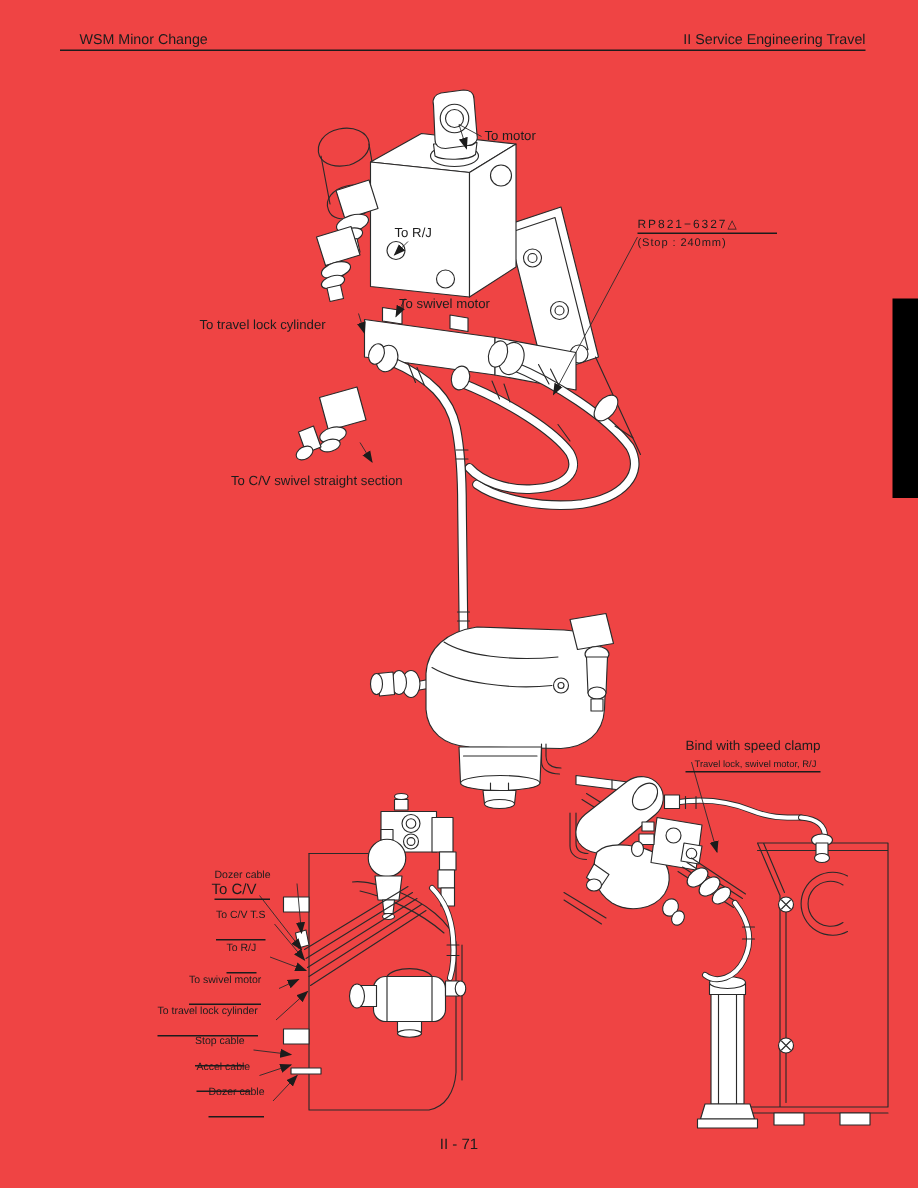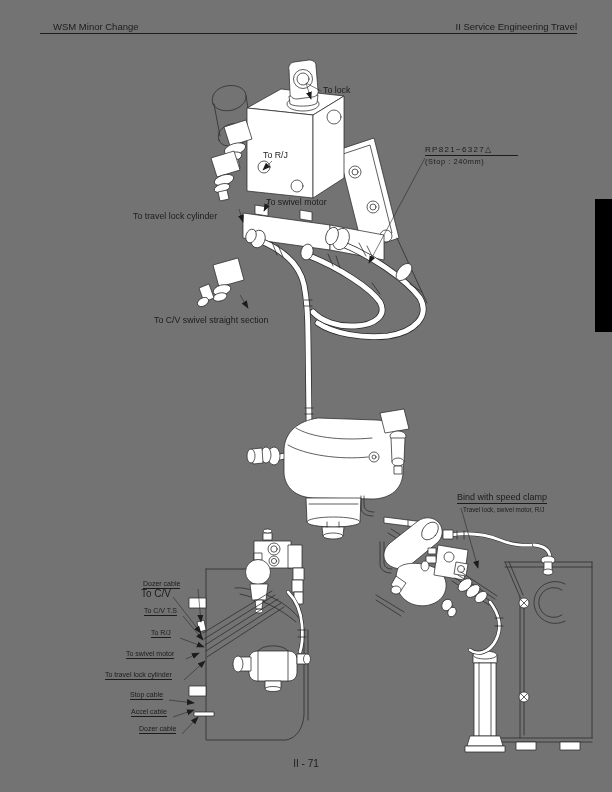--- a/index.html
+++ b/index.html
@@ -1,39 +1,39 @@
 <!DOCTYPE html>
 <html><head>
 <meta charset="utf-8">
 <style>
   html,body{margin:0;padding:0;background:#e8e8e8;}
   .page{
     position:relative;width:612px;height:792px;margin:0 auto;
-    background:#737373;overflow:hidden;
+    background:#ef4444;overflow:hidden;
     font-family:"Liberation Sans", sans-serif;color:#1c1c1c;
   }
   
   .hdr-left{position:absolute;left:53px;top:21px;font-size:9.5px;}
   .hdr-right{position:absolute;right:35px;top:21px;font-size:9.5px;}
   .hdr-rule{position:absolute;left:40px;top:33px;width:537px;height:0;border-top:1.1px solid #1c1c1c;}
   
   .tab-marker{position:absolute;left:595px;top:199px;width:17px;height:133px;background:#000;}
   
   svg.art{position:absolute;left:0;top:0;}
   svg.art *{vector-effect:none;}
   .ln{fill:none;stroke:#2a2a2a;stroke-width:0.75;stroke-linecap:round;stroke-linejoin:round;}
   .wf{fill:#ffffff;stroke:#2a2a2a;stroke-width:0.75;stroke-linejoin:round;}
   .ldr{fill:none;stroke:#2a2a2a;stroke-width:0.6;}
   .hose-o{fill:none;stroke:#2a2a2a;stroke-width:6.5;stroke-linecap:round;}
   .hose-i{fill:none;stroke:#ffffff;stroke-width:5;stroke-linecap:round;}
   .hose2-o{fill:none;stroke:#2a2a2a;stroke-width:4;stroke-linecap:round;}
   .hose2-i{fill:none;stroke:#ffffff;stroke-width:2.8;stroke-linecap:round;}
   
   .lbl{position:absolute;white-space:nowrap;line-height:1.05;font-size:8.8px;}
-  .u{border-bottom:0.8px solid #1c1c1c;padding-bottom:1px;}
+  .u{border-bottom:0.8px solid #1c1c1c;padding-bottom:12px;}
   .sm{font-size:7px;}
   .lbl-tocv{font-size:10px;}
   .callout{position:absolute;left:425px;top:145px;width:93px;}
   .callout .pn{font-size:8px;letter-spacing:1.3px;border-bottom:0.8px solid #1c1c1c;padding-bottom:1px;}
   .callout .hs{font-size:7.4px;letter-spacing:0.6px;padding-top:1px;}
   .clamp-title{position:absolute;left:457px;top:492px;font-size:9px;}
   .clamp-sub{position:absolute;left:463px;top:506px;font-size:6.3px;}
   .footer{position:absolute;left:0;top:758px;width:612px;text-align:center;font-size:10px;}
 </style>
 </head>
@@ -260,21 +260,21 @@
       <ellipse class="wf" cx="452" cy="612" rx="4" ry="5" transform="rotate(30 452 612)"></ellipse>
 
       <path class="hose2-o" d="M490,602 C500,615 502,628 496,640 C490,652 478,656 470,650"></path>
       <path class="hose2-i" d="M490,602 C500,615 502,628 496,640 C490,652 478,656 470,650"></path>
       <path class="ln" d="M495,618 L503,618 M495,626 L503,626"></path>
 
       <path class="ldr" d="M461,508 L478,568" marker-end="url(#arr)"></path>
     </g>
   </svg>
 
-  <span class="lbl" style="left:323px;top:86px;">To lock</span>
+  <span class="lbl" style="left:323px;top:86px;">To motor</span>
   <span class="lbl" style="left:263px;top:151px;">To R/J</span>
   <span class="lbl" style="left:266px;top:198px;">To swivel motor</span>
   <span class="lbl" style="left:133px;top:212px;">To travel lock cylinder</span>
   <span class="lbl" style="left:154px;top:316px;">To C/V swivel straight section</span>
 
   <div class="callout">
     <div class="pn">RP821−6327△</div>
     <div class="hs">(Stop : 240mm)</div>
   </div>
 

